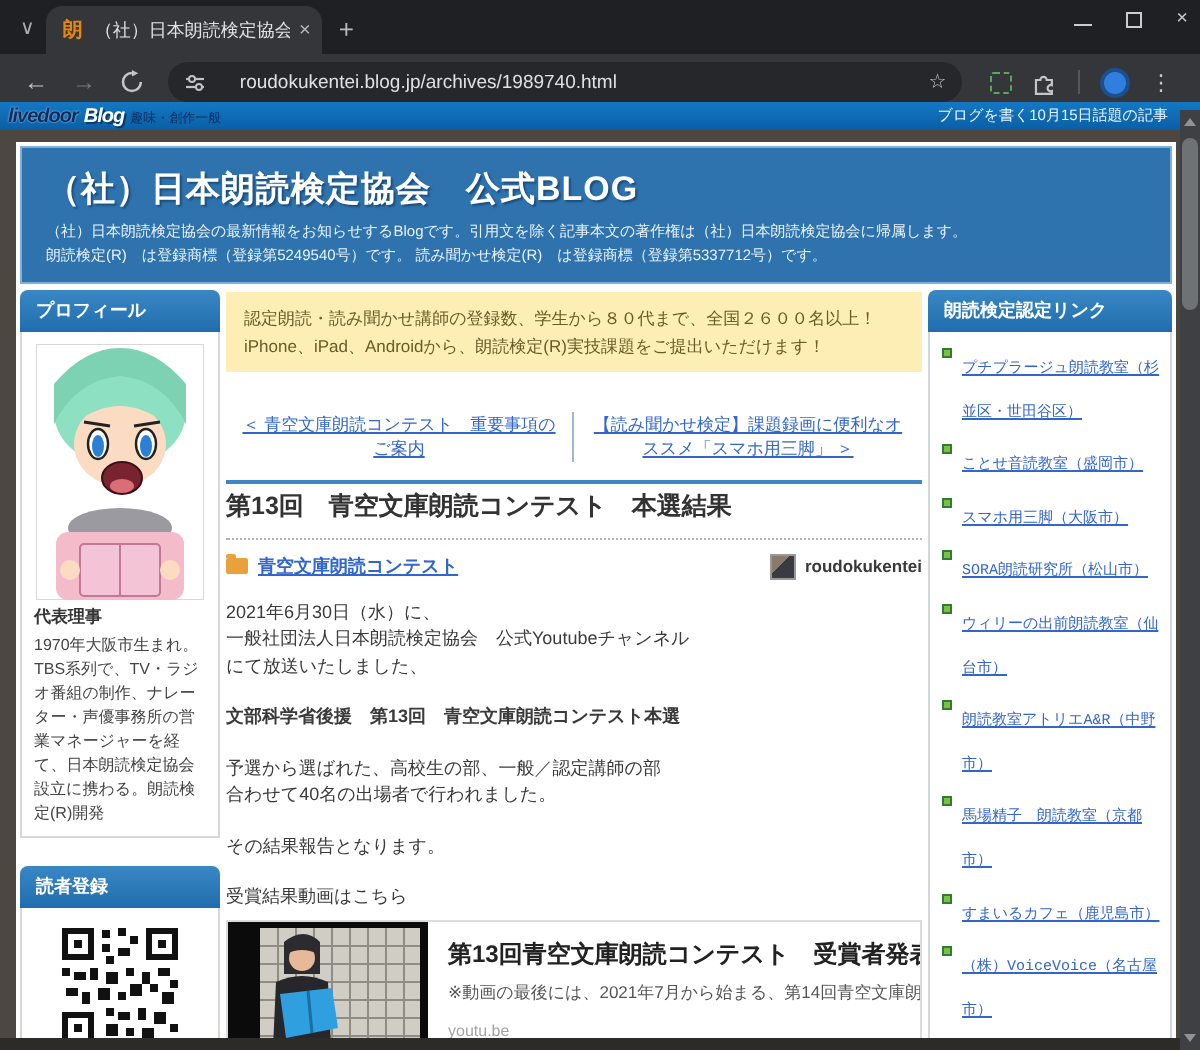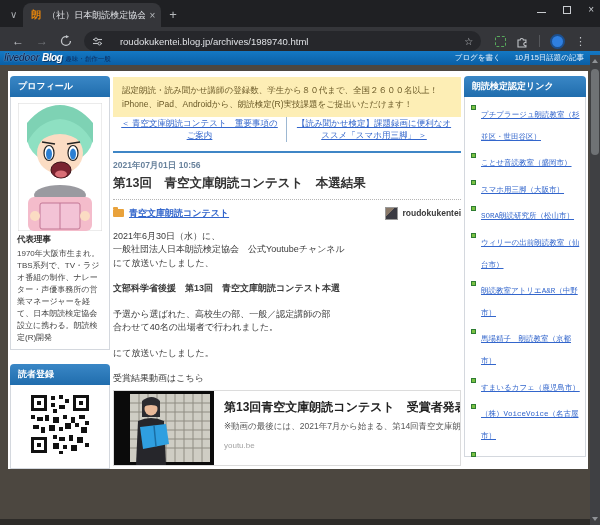--- a/index.html
+++ b/index.html
@@ -31,21 +31,21 @@
   .avatar-circle { width:15px; height:15px; border-radius:50%; background:#2f7fe0; margin-left:10px; cursor:pointer; border:2px solid #1c4f8e; }
   .menu-dots { color:#c2c5c9; font-size:11px; margin-left:10px; margin-right:14px; cursor:pointer; }
   .puzzle-svg { margin-left:10px; cursor:pointer; }
 
   
   .ldbar { position:absolute; top:51px; left:0; width:600px; height:14px; background:linear-gradient(#1478c4,#0a5fa5); display:flex; align-items:center; justify-content:space-between; padding:0 4px; }
   .ld-left { display:flex; align-items:baseline; gap:3px; }
   .ld-logo { font-weight:bold; font-style:italic; font-size:10px; color:#0e2d5e; text-shadow:0 0 1px #bfe0f8; letter-spacing:-0.5px; }
   .ld-blog { font-weight:bold; font-style:italic; font-size:10px; color:#ffffff; text-shadow:1px 1px 0 #083a6b; letter-spacing:-0.5px; }
   .ld-tag { font-size:6.5px; color:#0e2d5e; }
-  .ld-right { display:flex; gap:14px; margin-right:12px;text-align:center; }
+  .ld-right { display:flex; margin-right:12px;text-align:center; }
   .ld-link { color:#eaf4fd; font-size:7.5px; cursor:pointer; }
 
   
   .page { position:absolute; top:69px; left:0; width:590px; height:456px; background:#4c4740; overflow:hidden; }
   .site { position:absolute; left:8px; top:2px; width:580px; background:#ffffff; padding:2px 2px 0 2px; }
   .blog-header { background:#2e73ae; border:1px solid #7fb0d8; padding:9px 12px 7px; }
   .blog-title { color:#ffffff; font-size:17px; font-weight:bold; letter-spacing:0.5px; text-shadow:1px 1px 1px #1c4d79; }
   .blog-sub { color:#e9f2fa; font-size:7.5px; line-height:1.6; margin-top:4px; }
   .blog-sub + .blog-sub { margin-top:0; }
 
@@ -58,21 +58,21 @@
   .side-box { border:1px solid #d4d8de; border-top:none; background:#fff; padding:5px 6px; }
 
   .pimg { display:block; margin:1px auto; }
   .prole { font-size:8.5px; font-weight:bold; color:#333; margin-top:3px; }
   .pbio { font-size:8px; color:#444; line-height:1.5; margin-top:2px; }
   .qr-wrap { text-align:center; padding:8px 0 9px; }
   .mt14 { margin-top:14px; }
 
   
   .notice { background:#fdeeb5; padding:6px 9px; font-size:8.5px; color:#6b5a28; line-height:1.65; margin-top:1px; }
-  .post-nav { display:flex; margin-top:0; }
+  .post-nav { display:flex; margin-top:20px; }
   .post-nav .cell { width:50%; text-align:center; font-size:8.5px; line-height:1.45; padding:0 8px; }
   .post-nav .cell:first-child { border-right:1px solid #9db8d2; }
   a.bluelink { color:#3366cc; text-decoration:underline; cursor:pointer; }
   .blue-rule { border-top:2px solid #3f86c6; margin-top:9px; }
   .post-date { font-size:8.5px; font-weight:bold; color:#68829c; margin-top:7px; }
   .post-title { font-size:12.5px; font-weight:bold; color:#333; margin-top:3px; padding-bottom:7px; border-bottom:1px dotted #b5b5b5; }
   .cat-row { display:flex; align-items:center; margin-top:7px; }
   .folder { width:11px; height:8px; background:#e9a23b; border-radius:1px; position:relative; margin-right:5px; flex:0 0 auto; }
   .folder:before { content:""; position:absolute; top:-2px; left:0; width:5px; height:2px; background:#e9a23b; border-radius:1px 1px 0 0; }
   .cat-link { font-size:9px; font-weight:bold; }
@@ -158,20 +158,25 @@
   </div>
   <div class="ld-right">
     <span class="ld-link">ブログを書く</span>
     <span class="ld-link">10月15日話題の記事</span>
   </div>
 </div>
 
 <div class="page">
   <div class="site">
 
+    <div class="blog-header">
+      <div class="blog-title">（社）日本朗読検定協会　公式BLOG</div>
+      <div class="blog-sub">（社）日本朗読検定協会の最新情報をお知らせするBlogです。引用文を除く記事本文の著作権は（社）日本朗読検定協会に帰属します。</div>
+      <div class="blog-sub">朗読検定(R)　は登録商標（登録第5249540号）です。 読み聞かせ検定(R)　は登録商標（登録第5337712号）です。</div>
+    </div>
 
     <div class="cols">
 
       <div class="col-left">
         <div class="side-bar-hdr">プロフィール</div>
         <div class="side-box">
           <svg class="pimg" width="84" height="128" viewBox="0 0 84 128">
             <rect width="84" height="128" fill="#ffffff" stroke="#d8d8d8"></rect>
             <ellipse cx="42" cy="34" rx="33" ry="27" fill="#8ee0c2"></ellipse>
             <path d="M9 40 Q20 18 42 16 Q64 18 75 40 L75 20 Q60 2 42 2 Q24 2 9 20 Z" fill="#7ed2b4"></path>
@@ -252,41 +257,40 @@
           <div>iPhone、iPad、Androidから、朗読検定(R)実技課題をご提出いただけます！</div>
         </div>
 
         <div class="post-nav">
           <div class="cell"><a class="bluelink">＜ 青空文庫朗読コンテスト　重要事項のご案内</a></div>
           <div class="cell"><a class="bluelink">【読み聞かせ検定】課題録画に便利なオススメ「スマホ用三脚」 ＞</a></div>
         </div>
 
         <div class="blue-rule"></div>
 
-        <div class="post-date">2021年07月01日 10:56</div>
         <div class="post-title">第13回　青空文庫朗読コンテスト　本選結果</div>
 
         <div class="cat-row">
           <span class="folder"></span>
           <a class="bluelink cat-link">青空文庫朗読コンテスト</a>
           <span class="author-chip">
             <span class="author-img"></span>
             <span class="author-name">roudokukentei</span>
           </span>
         </div>
 
         <div class="post-body">
 
         <p class="line">2021年6月30日（水）に、</p>
             <p class="line">一般社団法人日本朗読検定協会　公式Youtubeチャンネル</p>
             <p class="line gap">にて放送いたしました、</p>
             <p class="line bold gap">文部科学省後援　第13回　青空文庫朗読コンテスト本選</p>
             <p class="line">予選から選ばれた、高校生の部、一般／認定講師の部</p>
             <p class="line gap">合わせて40名の出場者で行われました。</p>
-            <p class="line gap">にて放送いたしました。</p>
+            <p class="line gap">その結果報告となります。</p>
             <p class="line">受賞結果動画はこちら</p>
           </div>
 
         <div class="video-card">
           <svg class="vthumb" width="100" height="74" viewBox="0 0 100 74">
             <rect width="100" height="74" fill="#0b0b0b"></rect>
             <rect x="16" y="3" width="80" height="68" fill="#cfcdc4"></rect>
             <g stroke="#8f8c82" stroke-width="1">
               <line x1="25" y1="3" x2="25" y2="71"></line>
                 <line x1="34" y1="3" x2="34" y2="71"></line>

